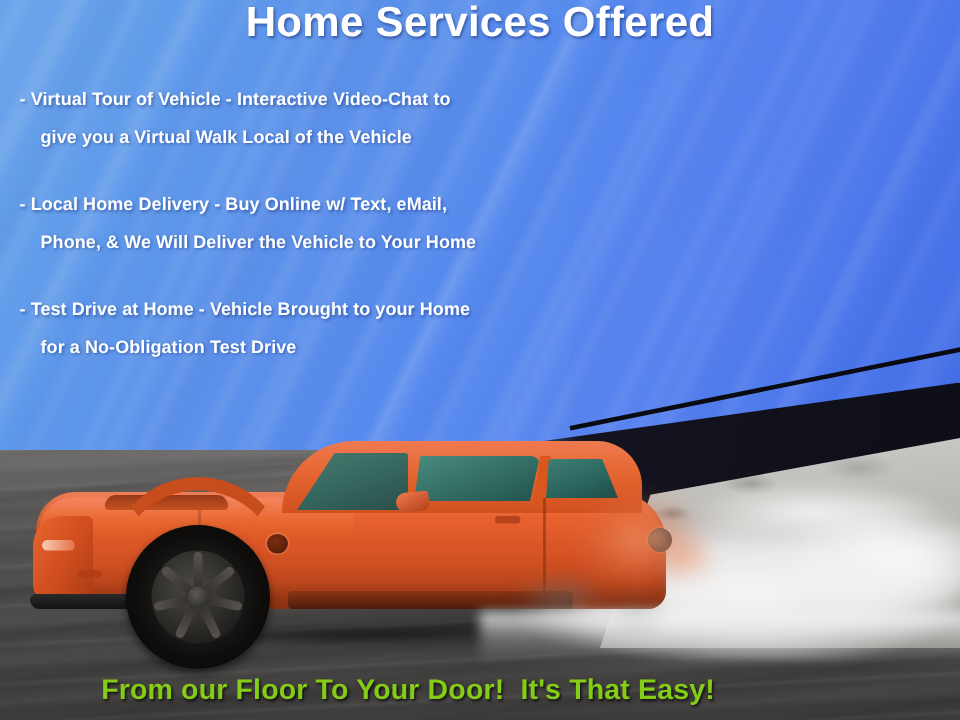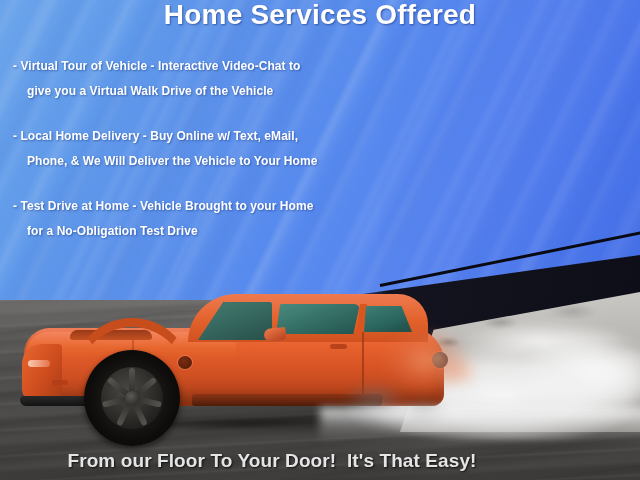--- a/index.html
+++ b/index.html
@@ -311,21 +311,21 @@
     font-size:12px; font-weight:bold; color:#ffffff;
     line-height:25px; letter-spacing:.05px;
     text-shadow:1px 1px 2px rgba(20,45,120,.5);
     margin-bottom:20px;
   }
   .bullet .l2 { display:block; padding-left:14px; }
 
   .tagline {
     position:absolute; left:0; top:450px; width:544px;
     text-align:center;
-    font-size:19px; font-weight:bold; color:#e5e5e5;
+    font-size:19px; font-weight:bold; color:#84cc16;
     letter-spacing:.1px; white-space:pre;
     text-shadow:1px 1px 2px rgba(0,0,0,.75);
   }
 </style>
 </head>
 <body>
 
 <div id="ad">
 
   <div class="sky">
@@ -393,21 +393,21 @@
   <div class="smoke-fade"></div>
 
   <div class="text-layer">
 
     <div class="headline">Home Services Offered</div>
 
     <div class="bullets">
 
       <div class="bullet">
         <span>- Virtual Tour of Vehicle - Interactive Video-Chat to</span>
-        <span class="l2">give you a Virtual Walk Drive of the Vehicle</span>
+        <span class="l2">give you a Virtual Walk Local of the Vehicle</span>
       </div>
 
       <div class="bullet">
         <span>- Local Home Delivery - Buy Online w/ Text, eMail,</span>
         <span class="l2">Phone, &amp; We Will Deliver the Vehicle to Your Home</span>
       </div>
 
       <div class="bullet">
         <span>- Test Drive at Home - Vehicle Brought to your Home</span>
         <span class="l2">for a No-Obligation Test Drive</span>

